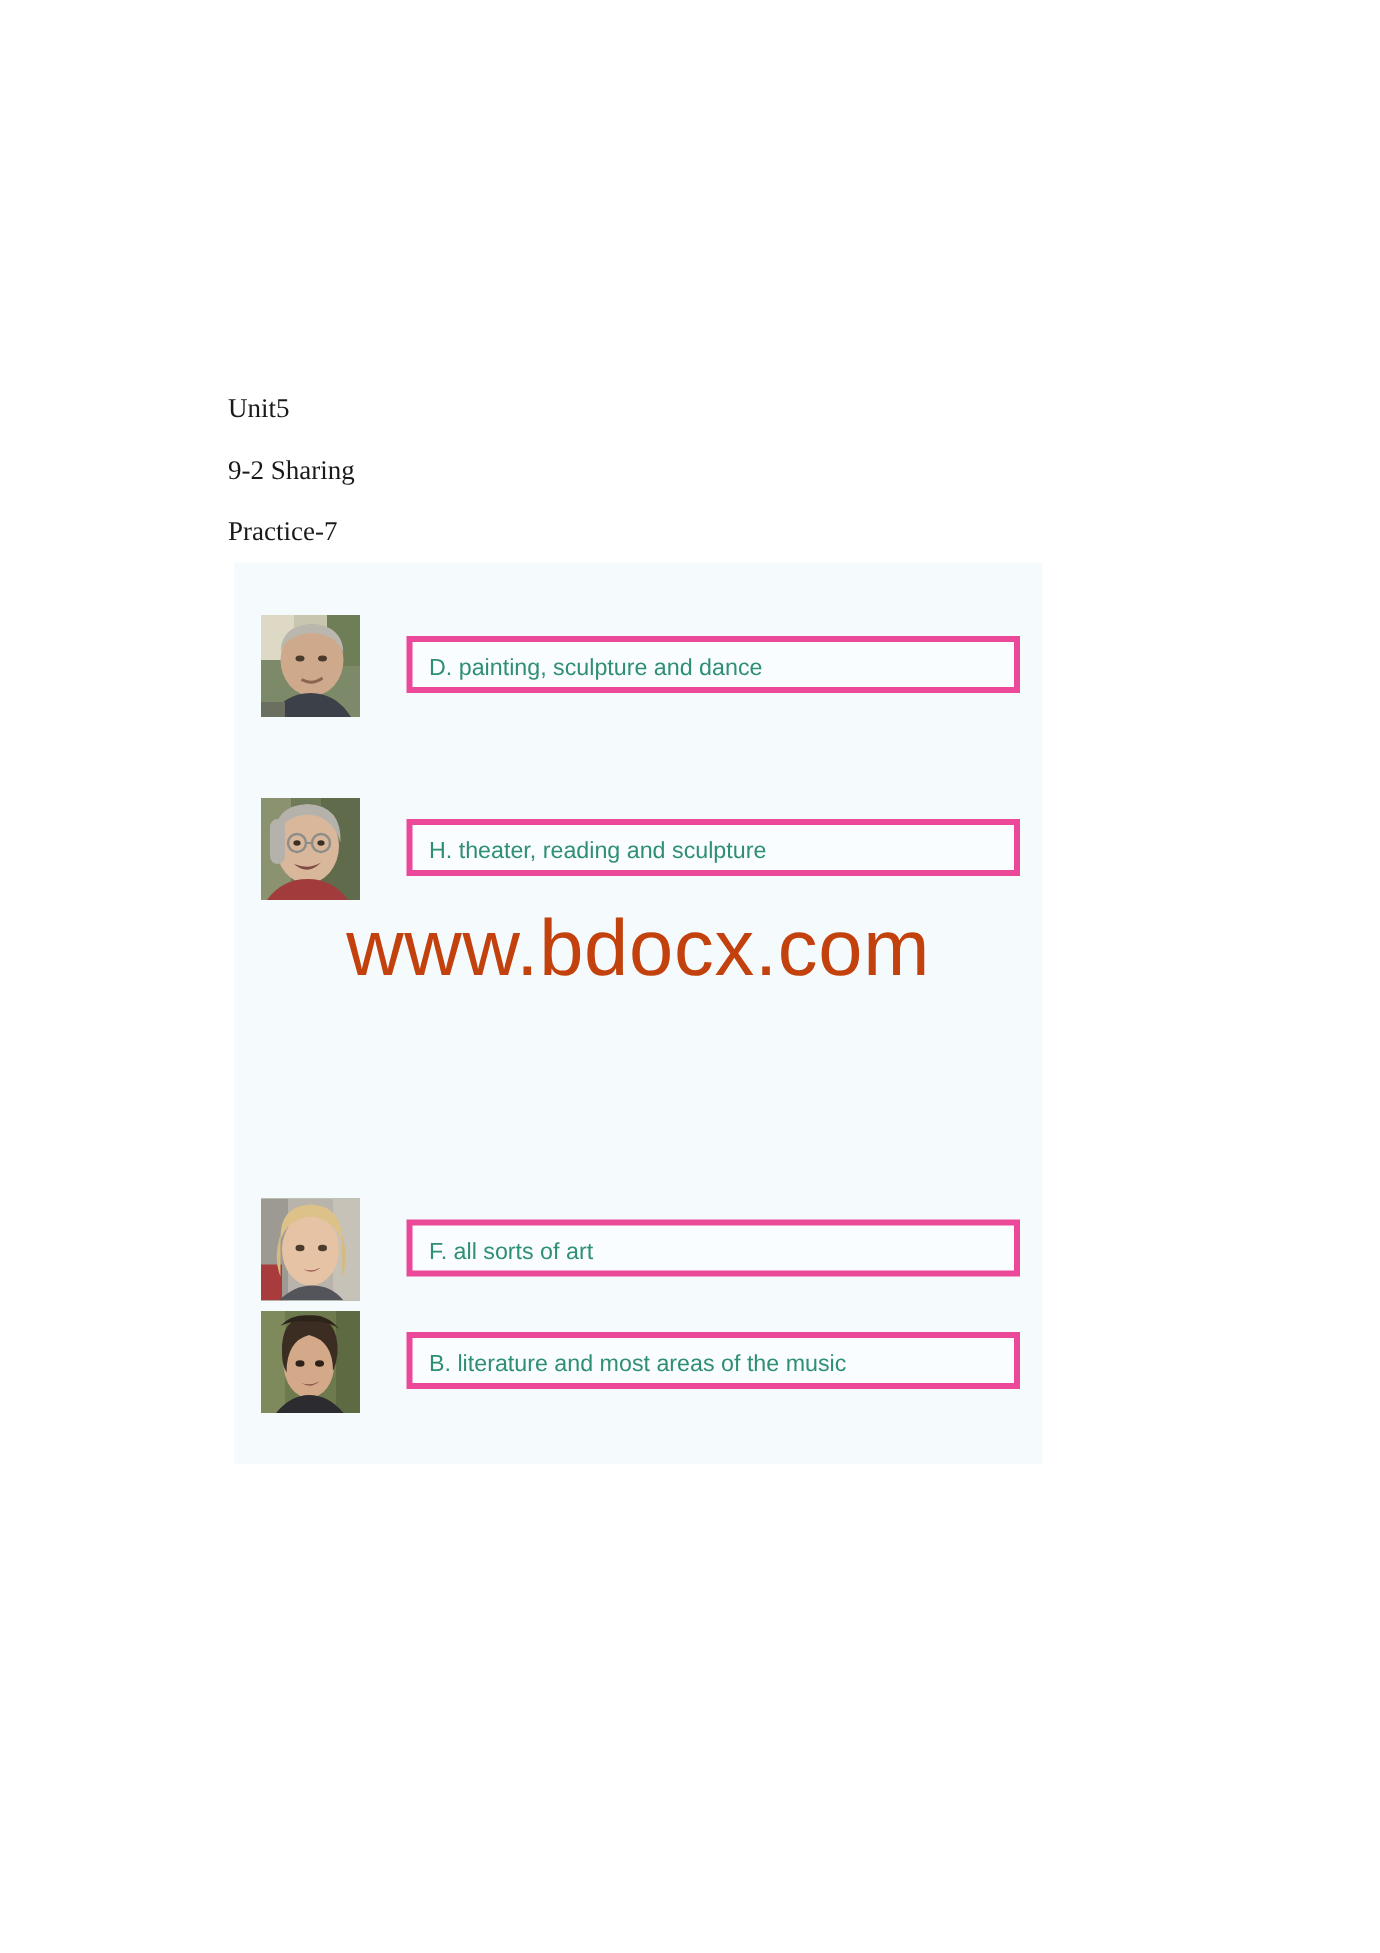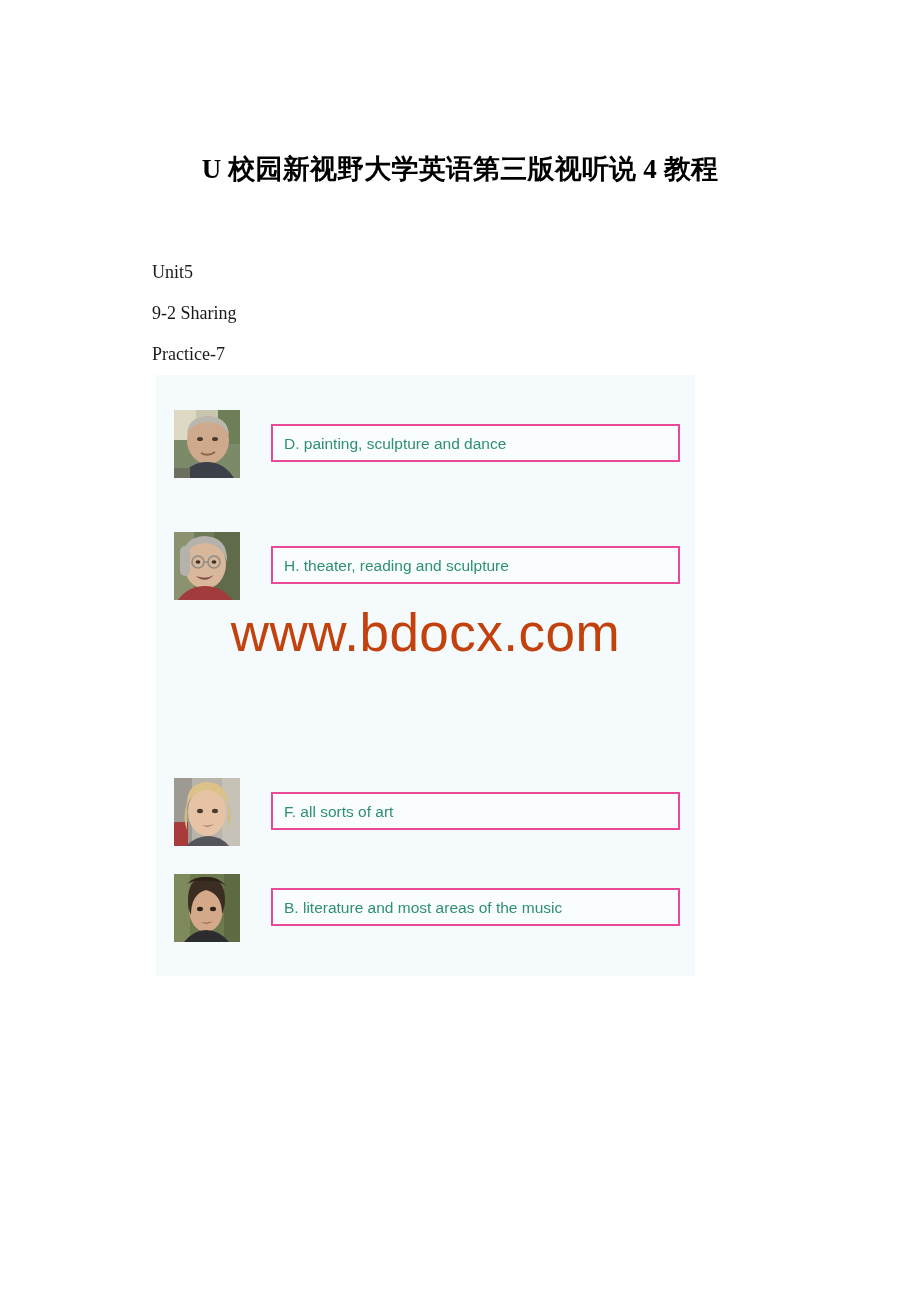--- a/index.html
+++ b/index.html
@@ -105,21 +105,21 @@
   }
   .thumb svg { display: block; }
 
   
   .ansbox {
     position: absolute;
     left: 97px;
     top: 14px;
     width: 409px;
     height: 38px;
-    border: 2px solid #ec4899;
+    border: 4px solid #ec4899;
     background: #fafdff;
     box-sizing: border-box;
   }
   .anstext {
     position: absolute;
     left: 11px;
     top: 0;
     height: 36px;
     line-height: 36px;
     font-family: "Liberation Sans", "DejaVu Sans", sans-serif;
@@ -127,21 +127,20 @@
     color: #2f8f72;
     white-space: nowrap;
   }
 </style>
 </head>
 <body>
 
 <div class="page">
 
   <div class="doc-title">
-    <div>U 校园新视野大学英语第三版视听说 4 教程</div>
   </div>
 
   <div class="body-lines">
     <div class="body-line">Unit5</div>
     <div class="body-line">9-2 Sharing</div>
     <div class="body-line">Practice-7</div>
   </div>
 
   <div class="shot">
 
@@ -187,21 +186,21 @@
             <path d="M22 44 Q31 52 40 43 Q32 48 22 44 Z" fill="#7e4b45"></path>
             <path d="M4 68 Q14 54 31 54 Q48 54 58 68 Z" fill="#a23b3b"></path>
           </svg>
         </div>
         <div class="ansbox">
           <div class="anstext">H. theater, reading and sculpture</div>
         </div>
       </div>
 
 
-      <div class="opt-row" style="top:403px;padding-left:48px;">
+      <div class="opt-row" style="top:424px;padding-left:48px;">
         <div class="thumb">
           <svg width="66" height="68" viewBox="0 0 66 68">
             <rect width="66" height="68" fill="#b9b4ab"></rect>
             <rect x="0" y="0" width="18" height="68" fill="#9d9a94"></rect>
             <rect x="0" y="44" width="14" height="24" fill="#a83c3c"></rect>
             <rect x="48" y="0" width="18" height="68" fill="#c6c2b8"></rect>
             <ellipse cx="33" cy="34" rx="19" ry="24" fill="#e6c3a4"></ellipse>
             <path d="M13 28 Q12 5 33 4 Q55 5 54 30 Q50 14 33 12 Q17 14 13 28 Z" fill="#dcc288"></path>
             <path d="M13 24 L13 52 Q8 40 13 24 Z" fill="#d6bb80"></path>
             <path d="M54 24 L54 52 Q59 40 54 24 Z" fill="#d6bb80"></path>

